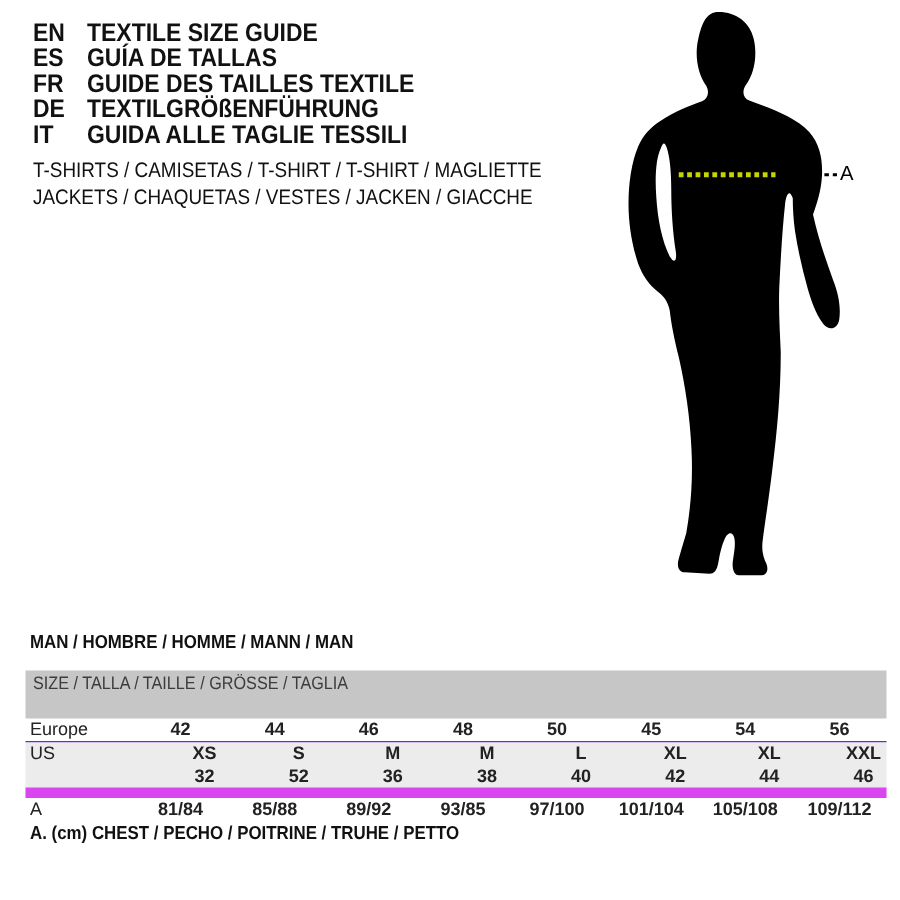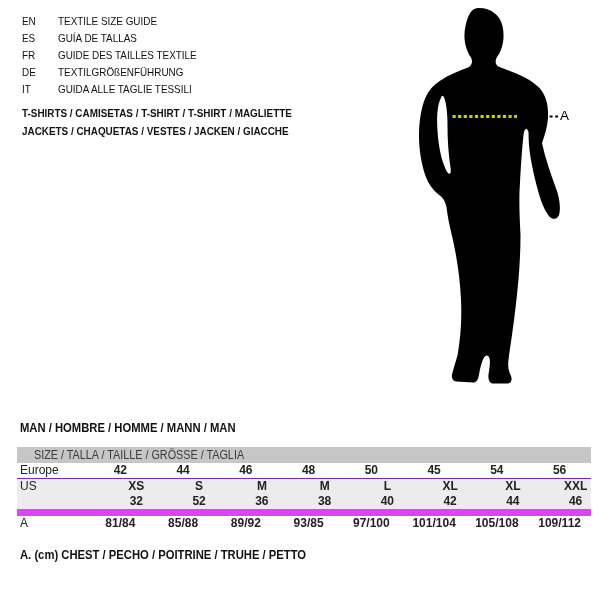--- a/index.html
+++ b/index.html
@@ -5,38 +5,38 @@
   html,body { margin:0; padding:0; background:#fff; }
   #page {
     position:relative; width:600px; height:600px; background:#ffffff;
     font-family:"Liberation Sans", sans-serif; color:#111; overflow:hidden;
   }
   .cond { display:inline-block; transform:scaleX(0.9); transform-origin:0 50%; white-space:nowrap; }
 
   
   .lang-block { position:absolute; top:13px; left:22px; }
   .lang-row { display:grid; grid-template-columns:36px auto; line-height:17px;
-              font-size:11px; font-weight:normal; letter-spacing:0; }
-
-  
-  .categories { position:absolute; top:105px; left:22px; font-size:11px;
-                font-weight:bold; line-height:17.5px; }
+              font-size:17px; font-weight:bold; letter-spacing:0; }
+
+  
+  .categories { position:absolute; top:105px; left:22px; font-size:14px;
+                font-weight:normal; line-height:17.5px; }
 
   
   .figure-wrap { position:absolute; top:0; left:395px; width:205px; height:400px; }
   .measure-label { position:absolute; top:108px; left:560px; font-size:13.5px;
                    font-weight:normal; color:#000; }
 
   
   .man-heading { position:absolute; top:421px; left:20px; font-size:12.5px; font-weight:bold; }
 
   
   .size-table { position:absolute; top:447px; left:17px; width:574px; font-size:12px; color:#222; }
-  .tbl-header { background:#c6c6c6; color:#3c3c3c; height:16px; line-height:16px;
-                padding-left:17px; font-weight:normal; }
+  .tbl-header { background:#c6c6c6; color:#3c3c3c; height:32px; line-height:16px;
+                padding-left:5px; font-weight:normal; }
   .tbl-row { display:grid; grid-template-columns:72px repeat(8, 1fr); height:15px;
              line-height:15px; align-items:center; }
   .tbl-row .lbl { text-align:left; padding-left:3px; }
   .tbl-row .val { text-align:center;font-weight:bold; }
   .row-europe { border-bottom:1px solid #6d28d9; }
   .row-us, .row-usnum { background:#ececec;gap:32px; }
   .row-usnum { border-bottom:7px solid #d946ef; }
 
   
   .footnote { position:absolute; top:548px; left:20px; font-size:12.5px; font-weight:bold; }

